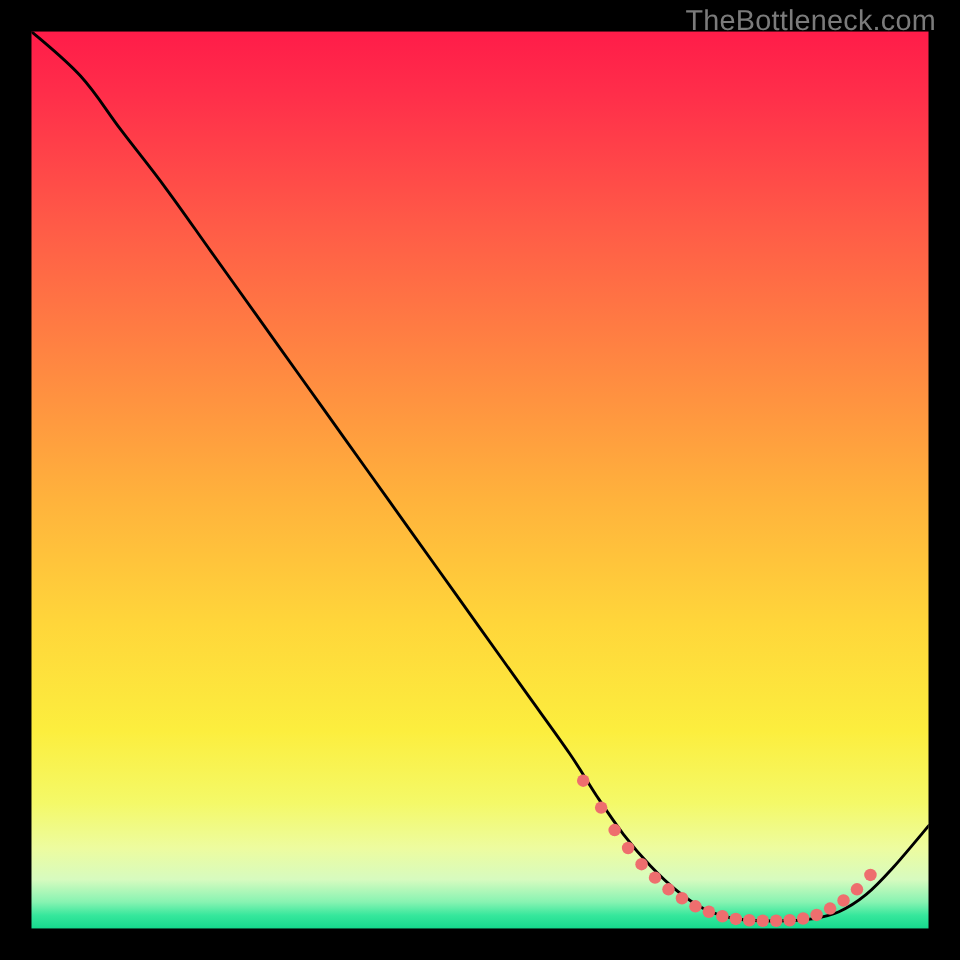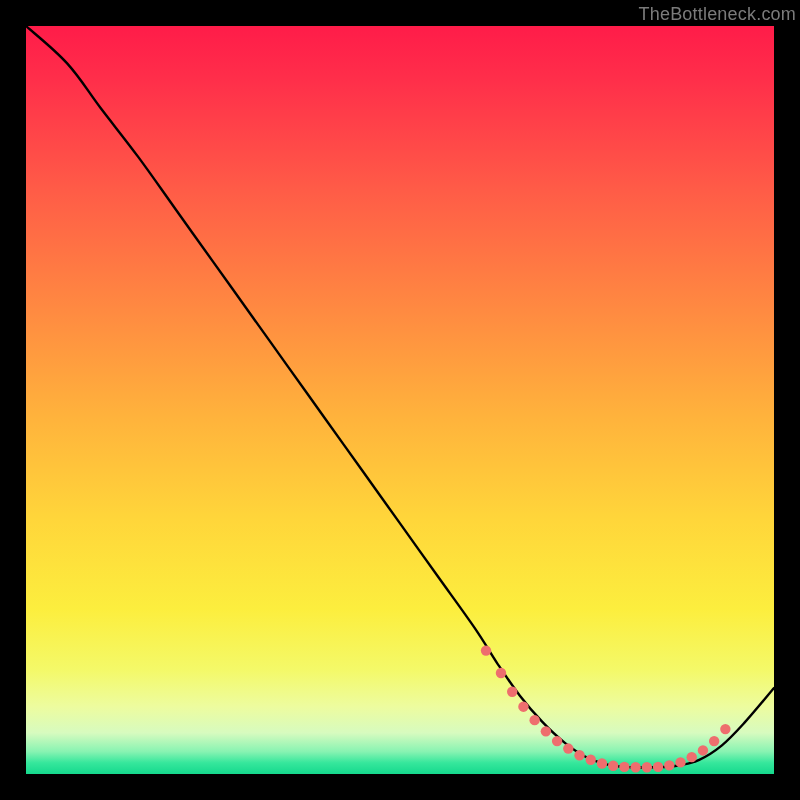--- a/index.html
+++ b/index.html
@@ -27,23 +27,23 @@
   .gradient {
     position: absolute;
     left: 0;
     top: 0;
     width: 100%;
     height: 100%;
   }
   .watermark {
     position: absolute;
     top: 4px;
-    right: 4px;
+    right: 20px;
     font-family: Arial, Helvetica, sans-serif;
-    font-size: 18px;
+    font-size: 24px;
     color: #7b7b7b;
     letter-spacing: 0.2px;
     user-select: none;
   }
   svg.curve {
     position: absolute;
     left: 0;
     top: 0;
   }
 </style>

